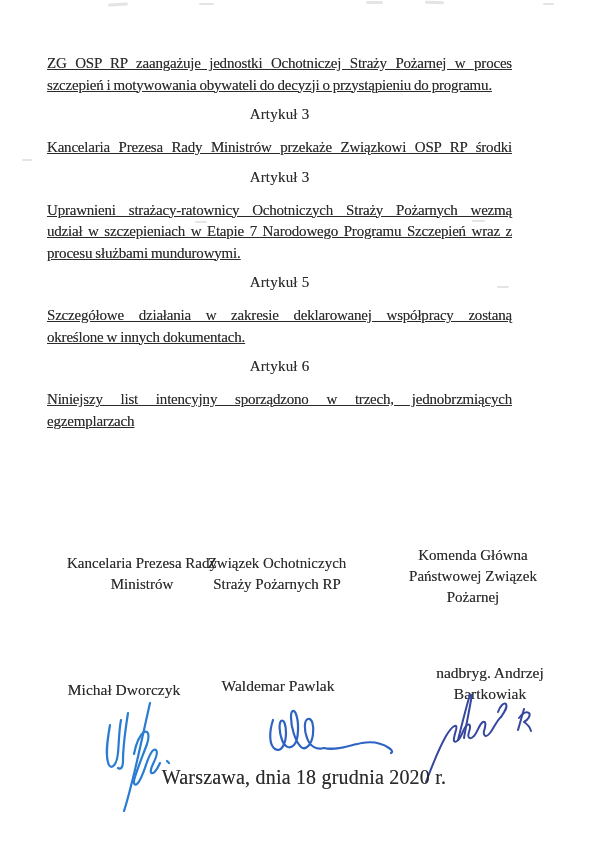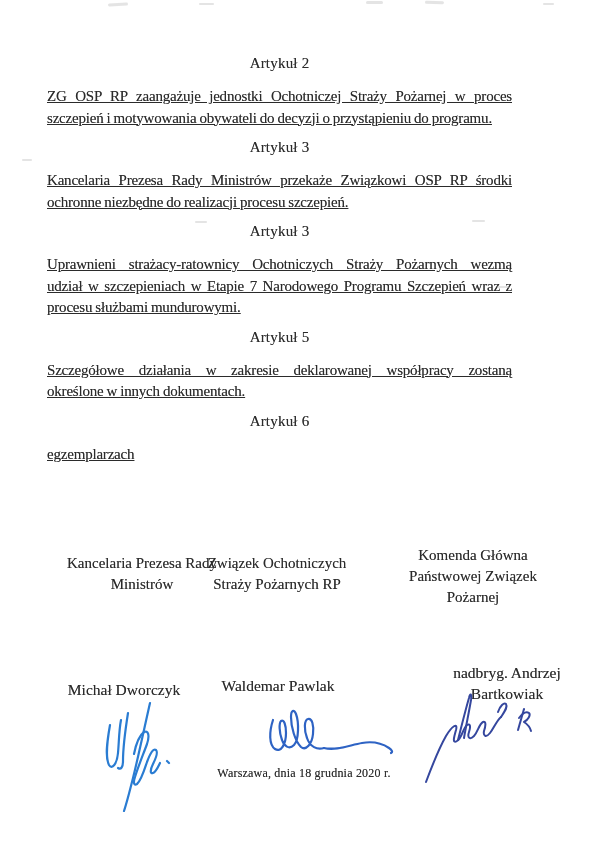--- a/index.html
+++ b/index.html
@@ -39,38 +39,38 @@
     text-align: center;
     font-size: 15px;
     line-height: 21px;
   }
   .name { font-size: 15.5px; }
   .inst1 { left: 52px;  top: 553px; width: 180px; }
   .inst2 { left: 197px; top: 553px; width: 160px; }
   .inst3 { left: 398px; top: 545px; width: 150px; }
   .name1 { left: 34px;  top: 679px; width: 180px; }
   .name2 { left: 198px; top: 675px; width: 160px; font-family: Liberation Serif, serif; }
-  .name3 { left: 432px; top: 662px; width: 150px; }
+  .name3 { left: 415px; top: 662px; width: 150px; }
 
   .sig { position: absolute; }
   .sig path { stroke: currentColor; fill: none; stroke-linecap: round; stroke-linejoin: round; }
   .sig1 { left: 97px;  top: 700px; }
   .sig1 path { stroke-width: 2.2; }
   .sig2 { left: 266px; top: 706px; }
   .sig2 path { stroke-width: 2.2; }
   .sig3 { left: 406px; top: 692px; }
   .sig3 path { stroke-width: 2; }
 
   .date {
     position: absolute;
     left: 0; top: 766px;
     width: 600px;
     padding-left: 8px;
     text-align: center;
-    font-size: 12px;
+    font-size: 20px;
     letter-spacing: .2px;
   }
 
   .artifact { position: absolute; background: #c9c9c9; opacity: .5; border-radius: 2px; }
   .a1 { left: 108px; top: 3px;   width: 20px; height: 3px; transform: rotate(-3deg); }
   .a2 { left: 199px; top: 3px;   width: 15px; height: 2px; }
   .a3 { left: 366px; top: 1px;   width: 17px; height: 3px; }
   .a4 { left: 425px; top: 1px;   width: 19px; height: 3px; transform: rotate(2deg); }
   .a5 { left: 543px; top: 3px;   width: 11px; height: 2px; }
   .a6 { left: 22px;  top: 159px; width: 10px; height: 2px; }
@@ -88,32 +88,30 @@
   <div class="artifact a3"></div>
   <div class="artifact a4"></div>
   <div class="artifact a5"></div>
   <div class="artifact a6"></div>
   <div class="artifact a7"></div>
   <div class="artifact a8"></div>
   <div class="artifact a9"></div>
 
   <div class="content">
     <section class="article">
-      <h2 class="article-heading">Artykuł 2</h2>
       <div class="article-body">
           <div class="bline">ZG OSP RP zaangażuje jednostki Ochotniczej Straży Pożarnej w proces</div>
           <div class="bline last">szczepień i motywowania obywateli do decyzji o przystąpieniu do programu.</div>
         </div>
     </section>
 
     <section class="article">
       <h2 class="article-heading">Artykuł 3</h2>
       <div class="article-body">
           <div class="bline">Kancelaria Prezesa Rady Ministrów przekaże Związkowi OSP RP środki</div>
-          <div class="bline last">ochronne niezbędne do realizacji procesu szczepień.</div>
         </div>
     </section>
 
     <section class="article">
       <h2 class="article-heading">Artykuł 3</h2>
       <div class="article-body">
           <div class="bline">Uprawnieni strażacy-ratownicy Ochotniczych Straży Pożarnych wezmą</div>
           <div class="bline">udział w szczepieniach w Etapie 7 Narodowego Programu Szczepień wraz z</div>
           <div class="bline last">procesu służbami mundurowymi.</div>
         </div>
@@ -123,20 +121,21 @@
       <h2 class="article-heading">Artykuł 5</h2>
       <div class="article-body">
           <div class="bline">Szczegółowe działania w zakresie deklarowanej współpracy zostaną</div>
           <div class="bline last">określone w innych dokumentach.</div>
         </div>
     </section>
 
     <section class="article">
       <h2 class="article-heading">Artykuł 6</h2>
       <div class="article-body">
+          <div class="bline">Niniejszy list intencyjny sporządzono w trzech, jednobrzmiących</div>
           <div class="bline last">egzemplarzach</div>
         </div>
     </section>
   </div>
 
   <div class="inst inst1">Kancelaria Prezesa Rady Ministrów</div>
   <div class="inst inst2">Związek Ochotniczych Straży Pożarnych RP</div>
   <div class="inst inst3">Komenda Główna Państwowej Związek Pożarnej</div>
 
   <div class="name name1">Michał Dworczyk</div>

